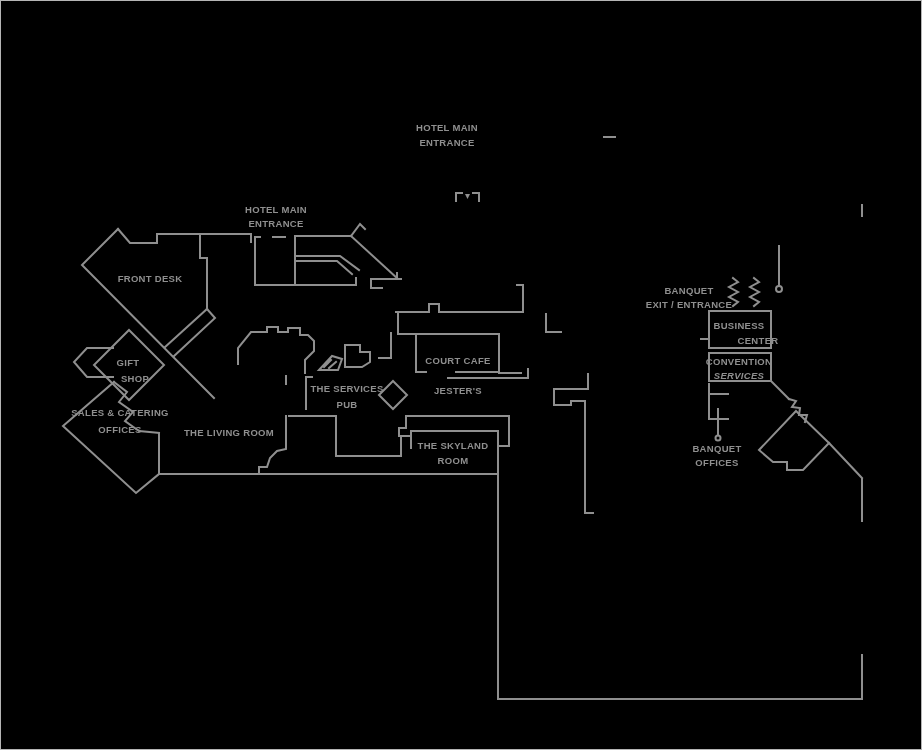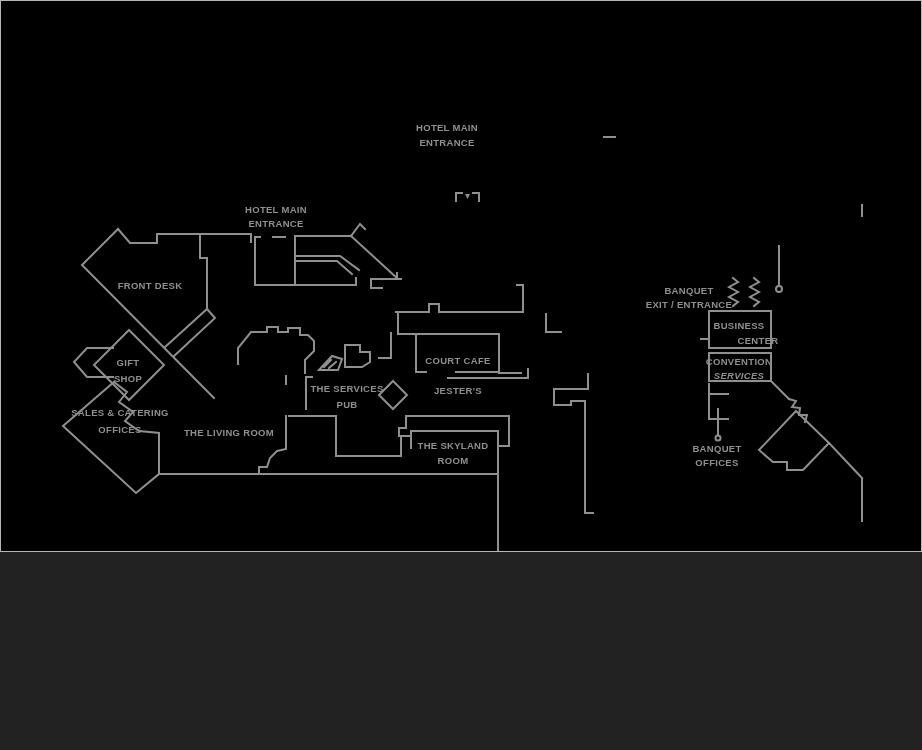--- a/index.html
+++ b/index.html
@@ -1,18 +1,18 @@
 <!DOCTYPE html>
 <html><head>
 <meta charset="utf-8">
 <style>
   html,body{margin:0;padding:0;background:#222;}
   #stage{
     position:relative;
-    width:922px;height:552px;
+    width:922px;height:750px;
     background:#000;
     border:1px solid #b5b5b5;
     box-sizing:border-box;
     overflow:hidden;
     font-family:"Liberation Sans",sans-serif;
   }
   #walls{position:absolute;left:0;top:0;}
   .lbl{
     position:absolute;
     transform:translate(-50%,-50%);
@@ -132,23 +132,23 @@
     </g>
     <g>
       <path d="M717,408 V433"></path>
       <circle cx="717" cy="437" r="2.5"></circle>
     </g>
   </svg>
 <div class="lbl" style="left: 446px; top: 126px; color: rgb(143, 143, 143);">HOTEL MAIN</div>
     <div class="lbl" style="left: 446px; top: 141px; color: rgb(143, 143, 143);">ENTRANCE</div>
     <div class="lbl" style="left: 275px; top: 208px; color: rgb(143, 143, 143);">HOTEL MAIN</div>
     <div class="lbl" style="left: 275px; top: 222px; color: rgb(143, 143, 143);">ENTRANCE</div>
-    <div class="lbl" style="left: 149px; top: 284px; color: rgb(143, 143, 143);">FRONT DESK</div>
+    <div class="lbl" style="left: 149px; top: 277px; color: rgb(143, 143, 143);">FRONT DESK</div>
     <div class="lbl" style="left: 127px; top: 361px; color: rgb(143, 143, 143);">GIFT</div>
-    <div class="lbl" style="left: 127px; top: 377px; color: rgb(143, 143, 143);">SHOP</div>
+    <div class="lbl" style="left: 134px; top: 377px; color: rgb(143, 143, 143);">SHOP</div>
     <div class="lbl" style="left: 119px; top: 411px; color: rgb(143, 143, 143);">SALES &amp; CATERING</div>
     <div class="lbl" style="left: 119px; top: 428px; color: rgb(143, 143, 143);">OFFICES</div>
     <div class="lbl" style="left: 228px; top: 431px; color: rgb(143, 143, 143);">THE LIVING ROOM</div>
     <div class="lbl" style="left: 346px; top: 387px; color: rgb(143, 143, 143);">THE SERVICES</div>
     <div class="lbl" style="left: 346px; top: 403px; color: rgb(143, 143, 143);">PUB</div>
     <div class="lbl" style="left: 457px; top: 344px; color: rgb(143, 143, 143); margin-top: 45px;">JESTER'S</div>
     <div class="lbl" style="left: 457px; top: 359px; color: rgb(143, 143, 143);">COURT CAFE</div>
     <div class="lbl" style="left: 452px; top: 444px; color: rgb(143, 143, 143);">THE SKYLAND</div>
     <div class="lbl" style="left: 452px; top: 459px; color: rgb(143, 143, 143);">ROOM</div>
     <div class="lbl" style="left: 688px; top: 289px; color: rgb(143, 143, 143);">BANQUET</div>

